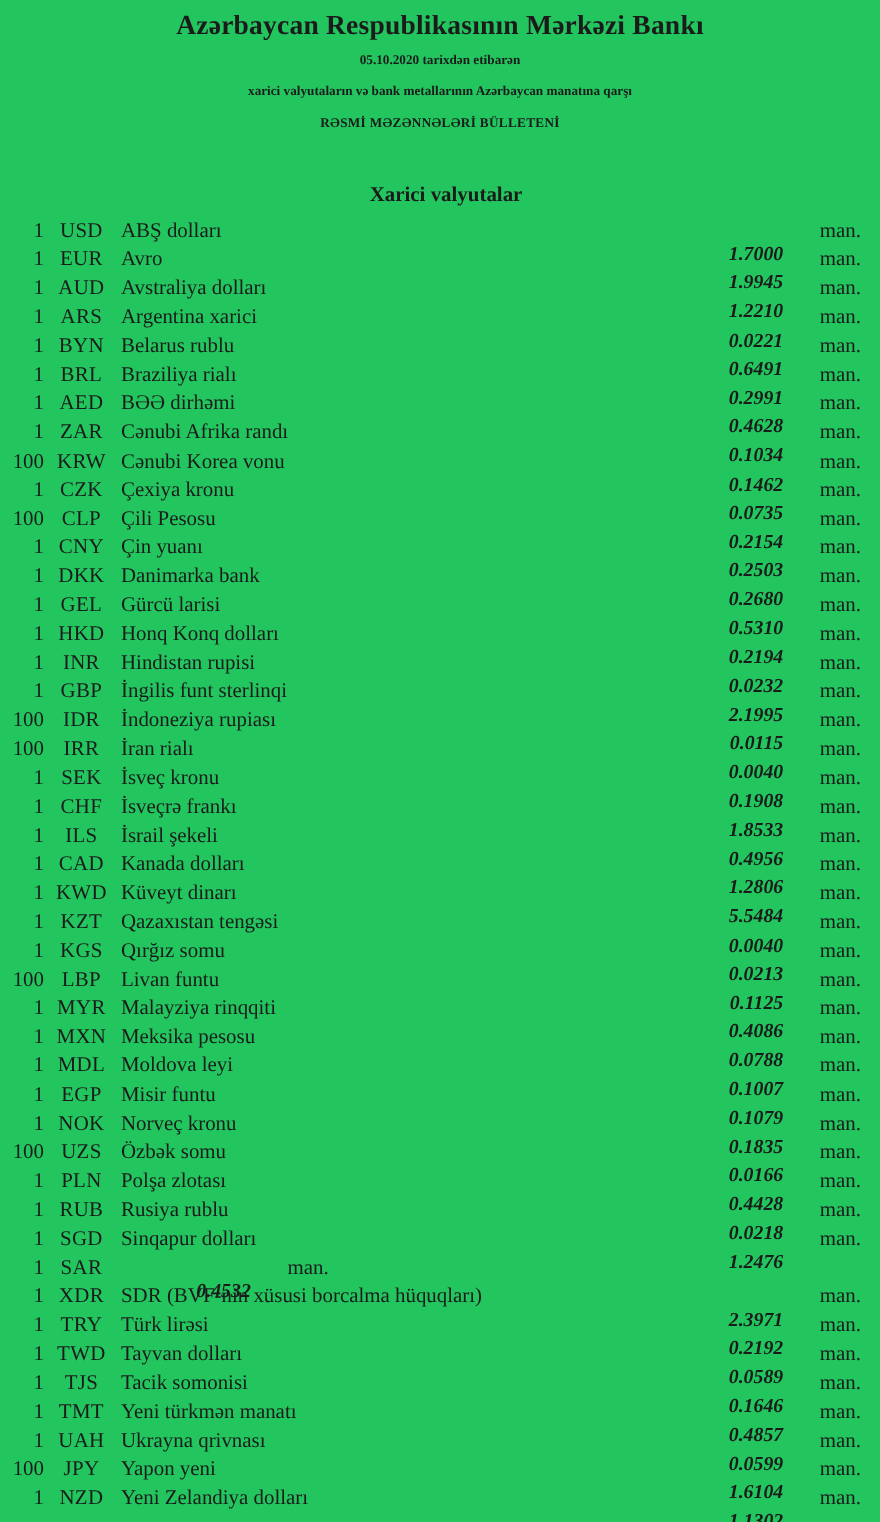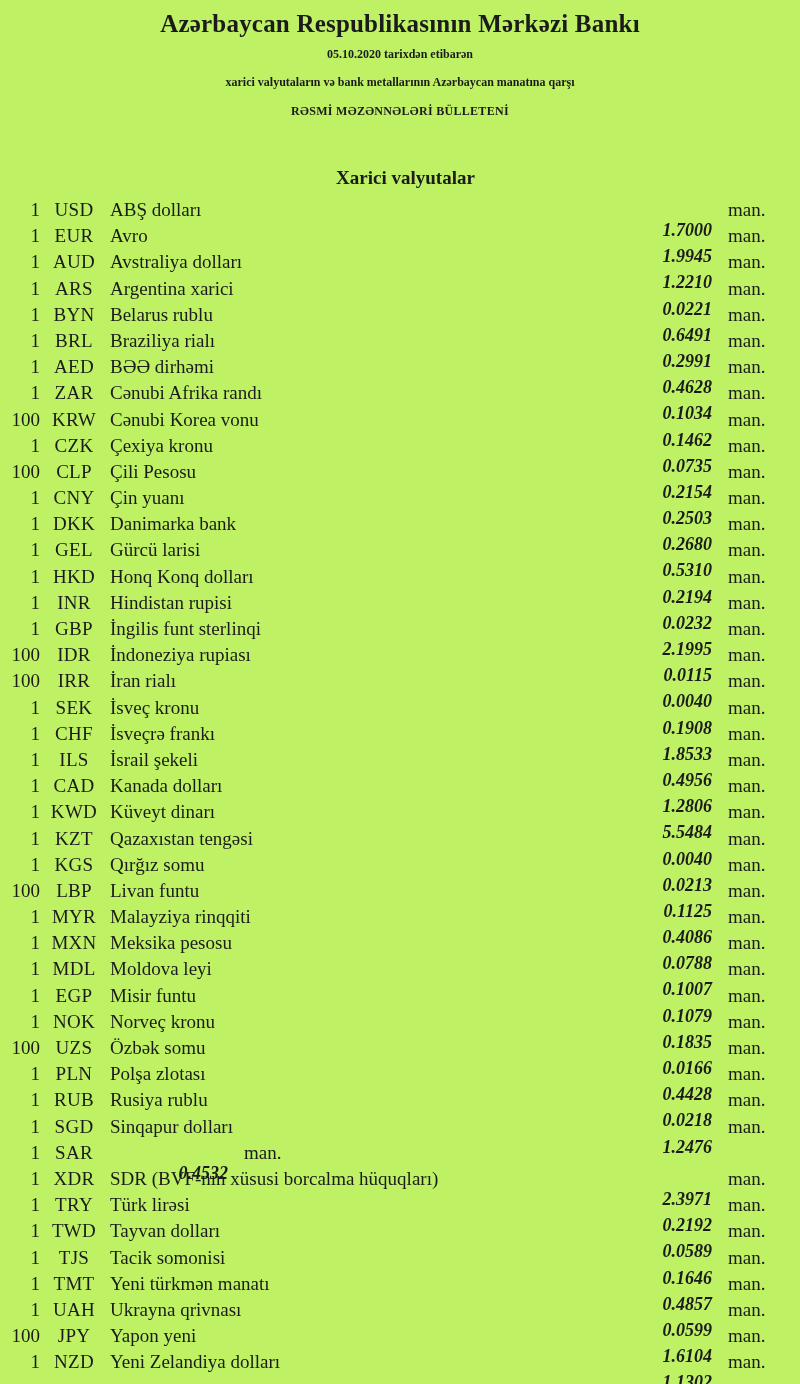--- a/index.html
+++ b/index.html
@@ -12,21 +12,21 @@
     width: 800px;
     height: 1384px;
     overflow: hidden;
     color: #1b1b1b;
     font-family: "Liberation Serif", "DejaVu Serif", serif;
     -webkit-font-smoothing: antialiased;
   }
   .page {
     width: 800px;
     height: 1384px;
-    background: #bef264;
+    background: #22c55e;
   }
   .doc-header {
     text-align: center;
     padding-top: 8px;
   }
   .title {
     margin: 0;
     font-size: 25px;
     font-weight: bold;
     line-height: 32px;
@@ -80,21 +80,21 @@
     text-align: right;
     font-weight: bold;
     font-style: italic;
     font-size: 18px;
     margin-top: 40px;
   }
   .man {
     flex: none;
     width: 88px;
     padding-left: 16px;
-    text-align: left;
+    text-align: center;
   }
 </style>
 </head>
 <body>
 
 <div class="page">
 
   <header class="doc-header">
     <h1 class="title">Azərbaycan Respublikasının Mərkəzi Bankı</h1>
     <div class="sub date-line">05.10.2020 tarixdən etibarən</div>

